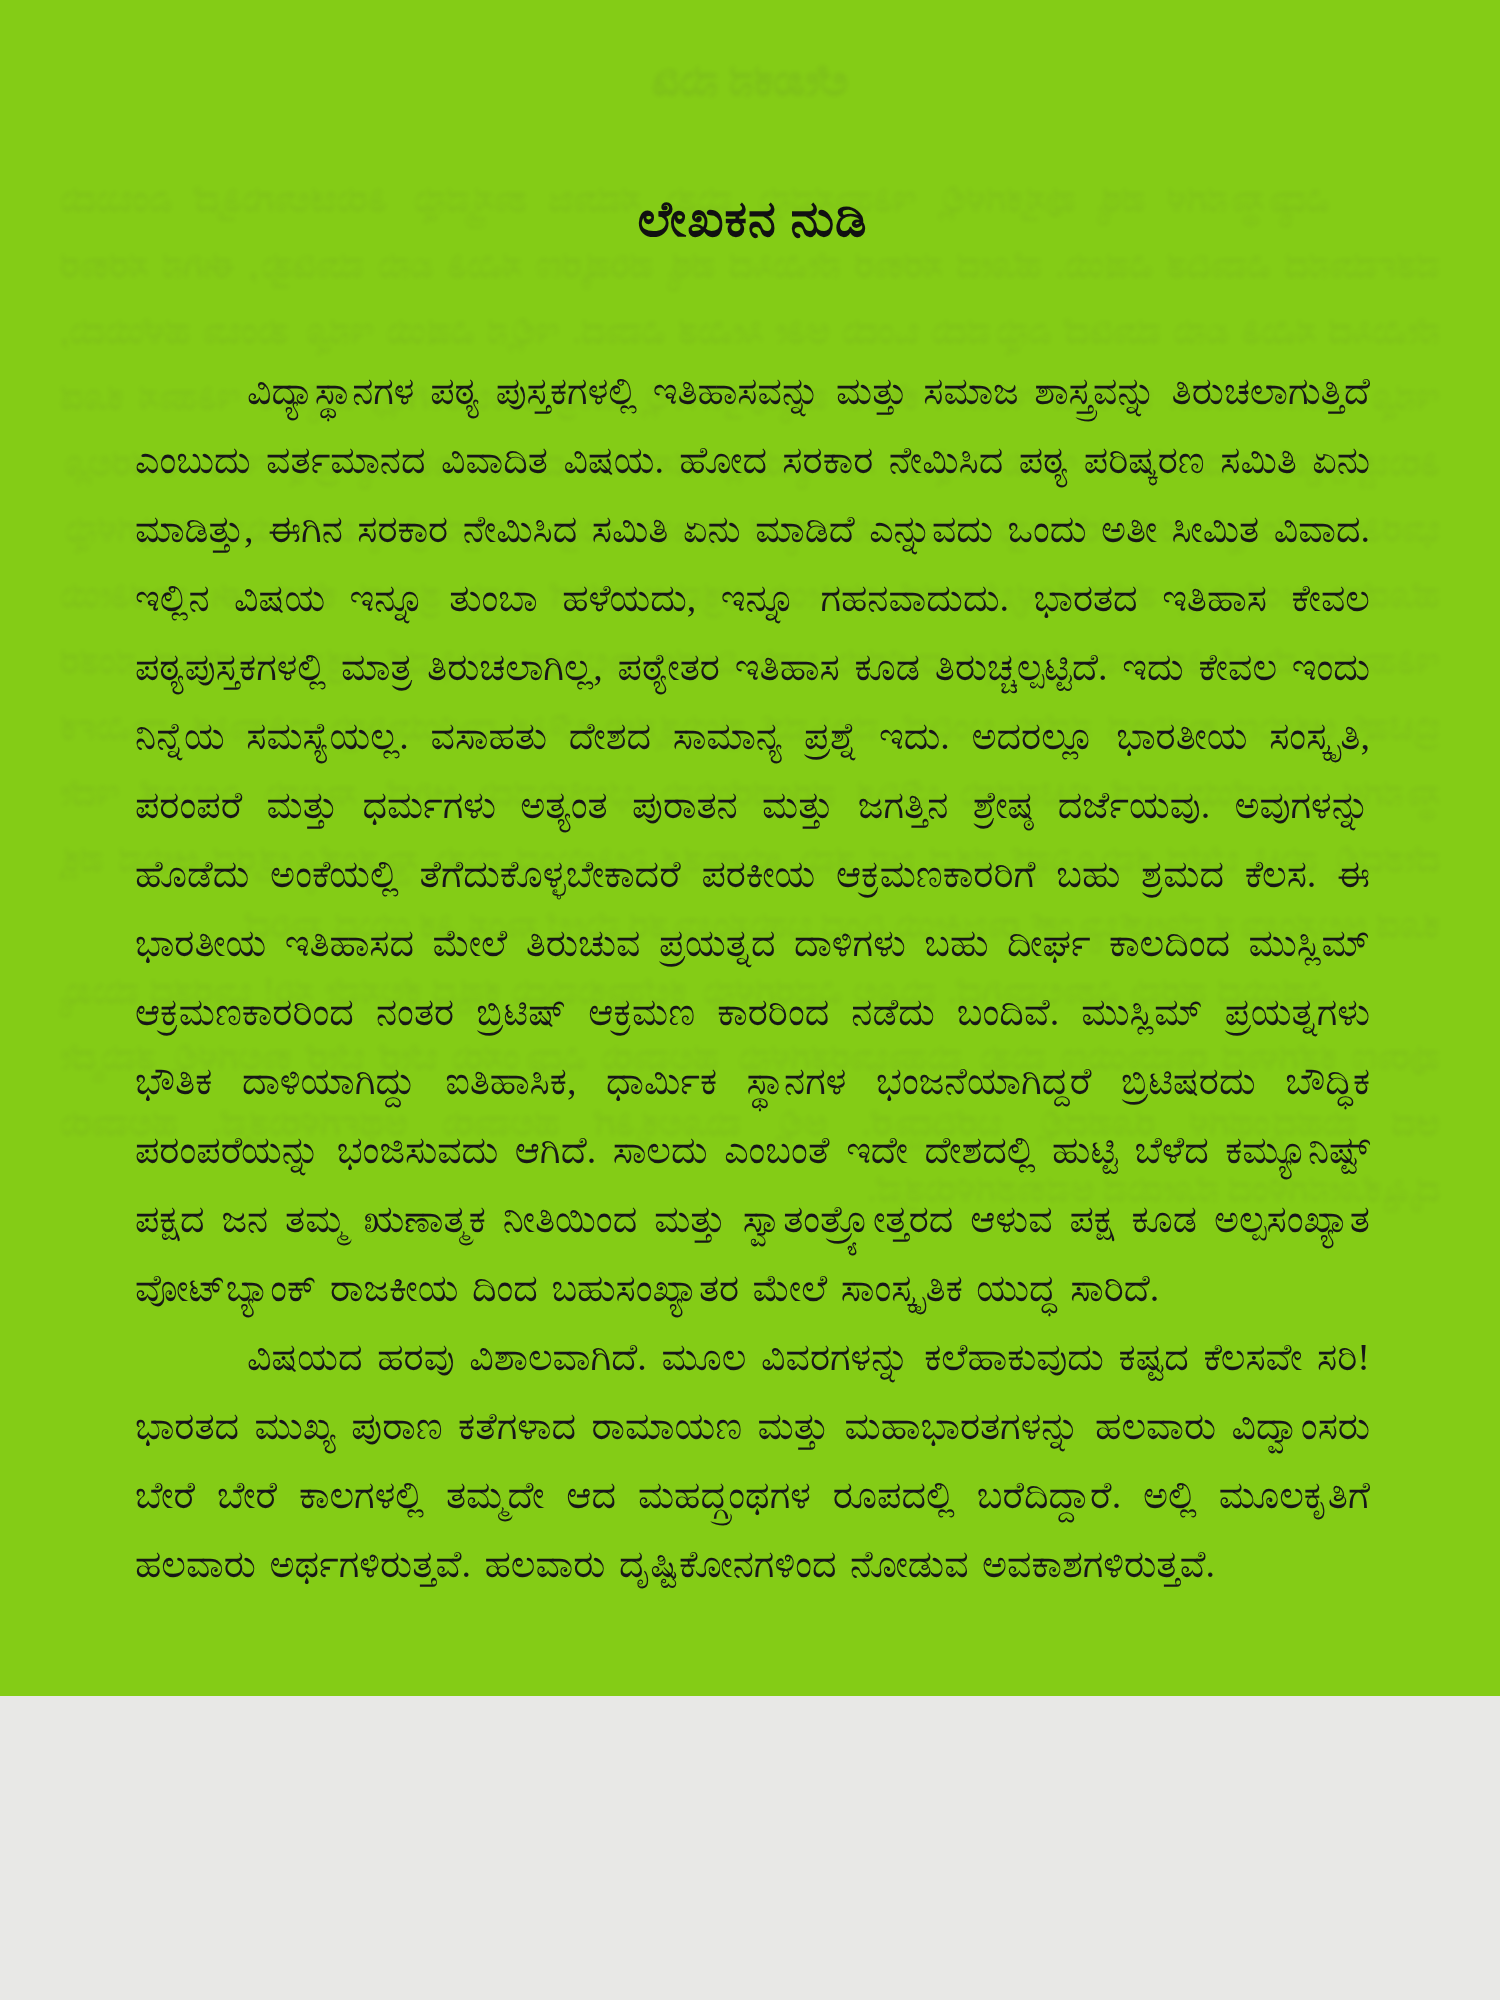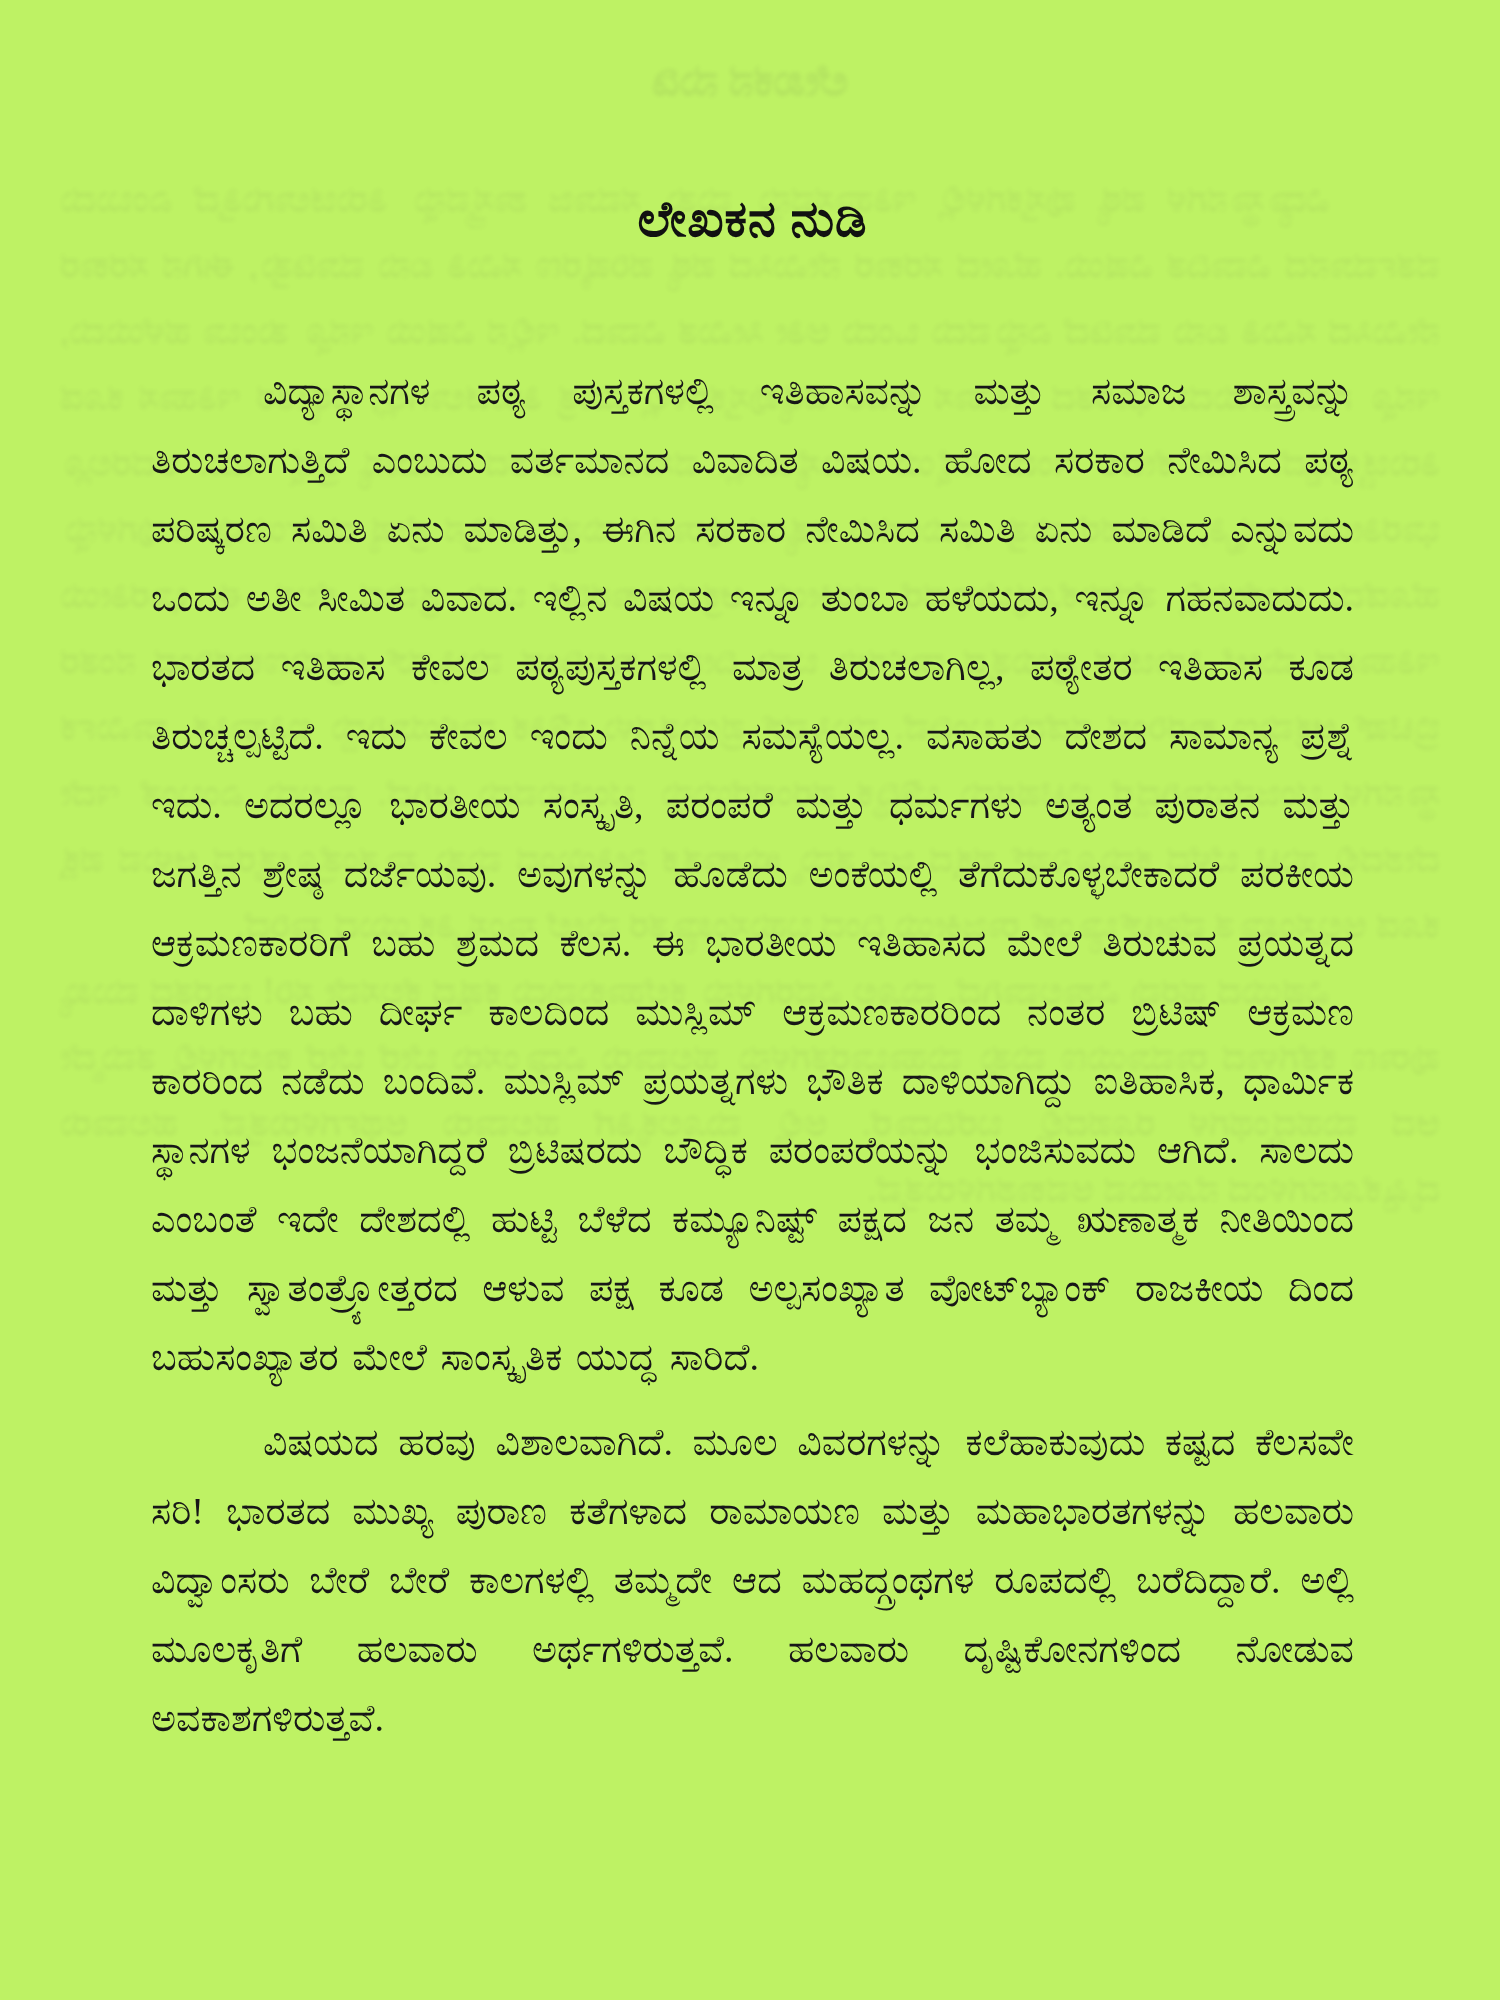--- a/index.html
+++ b/index.html
@@ -4,23 +4,23 @@
 <title>Scanned Book Page</title>
 <style>
   html, body {
     margin: 0;
     padding: 0;
     background: #e8e8e6;
   }
   .page {
     position: relative;
     width: 1500px;
-    height: 2000px;
+    height: 1696px;
     margin: 0 auto;
-    background: #bef264;
+    background: #84cc16;
     overflow: hidden;
     box-shadow: 0 0 12px rgba(0,0,0,.25);
     font-family: "Liberation Serif", "DejaVu Serif", serif;
     color: #161616;
   }
   
   .ghost {
     position: absolute;
     top: 55px;
     left: 60px;
@@ -56,21 +56,21 @@
     text-align: center;
     font-size: 50px;
     font-weight: bold;
     letter-spacing: 1px;
     color: #111;
   }
   .body-text {
     margin-top: 108px;
   }
   .para {
-    margin: 16px;
+    margin: 0;
     font-size: 38px;
     line-height: 69px;
     text-align: justify;
     text-indent: 112px;
     word-spacing: 4px;
     color: #171717;
   }
 </style>
 </head>
 <body>

